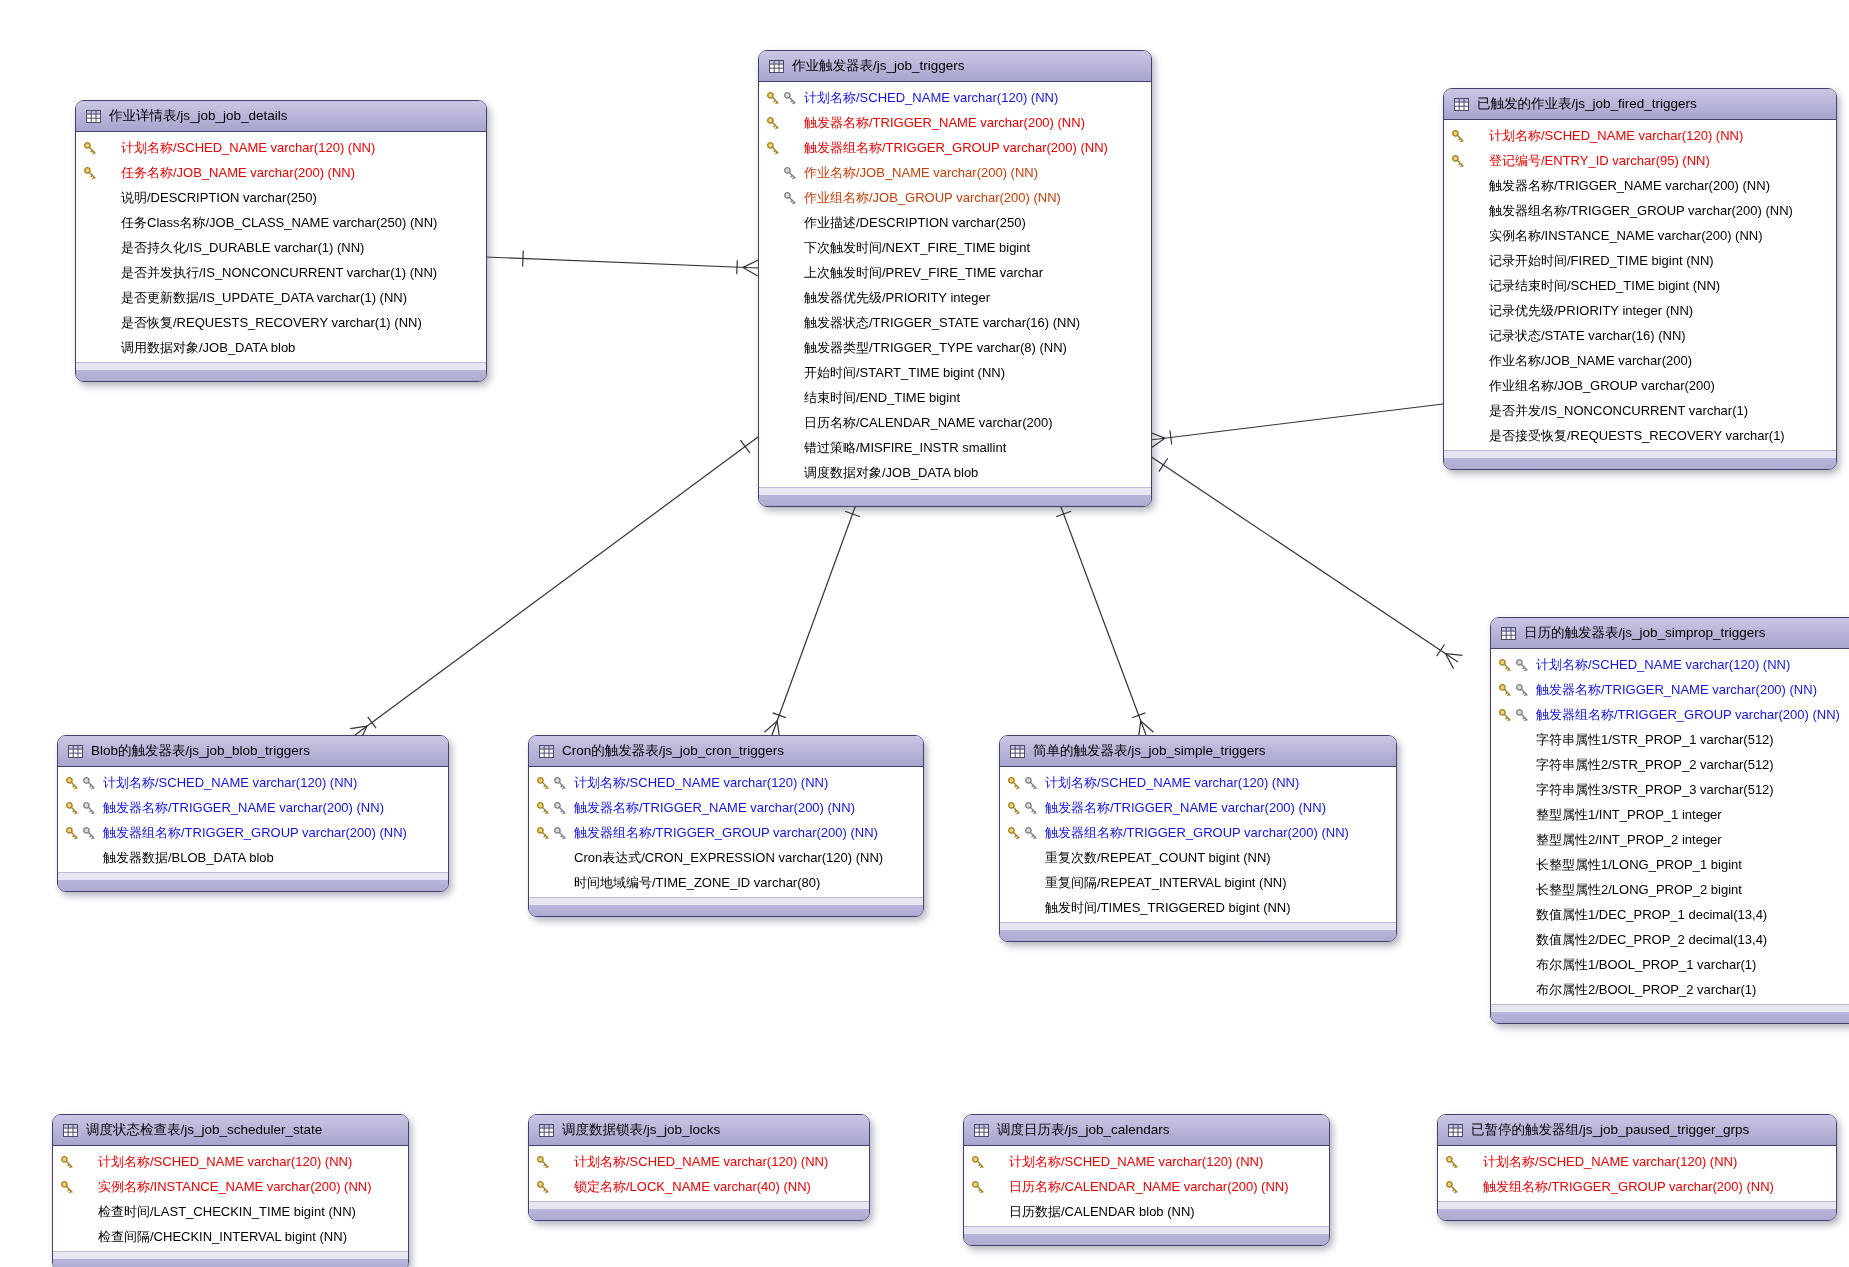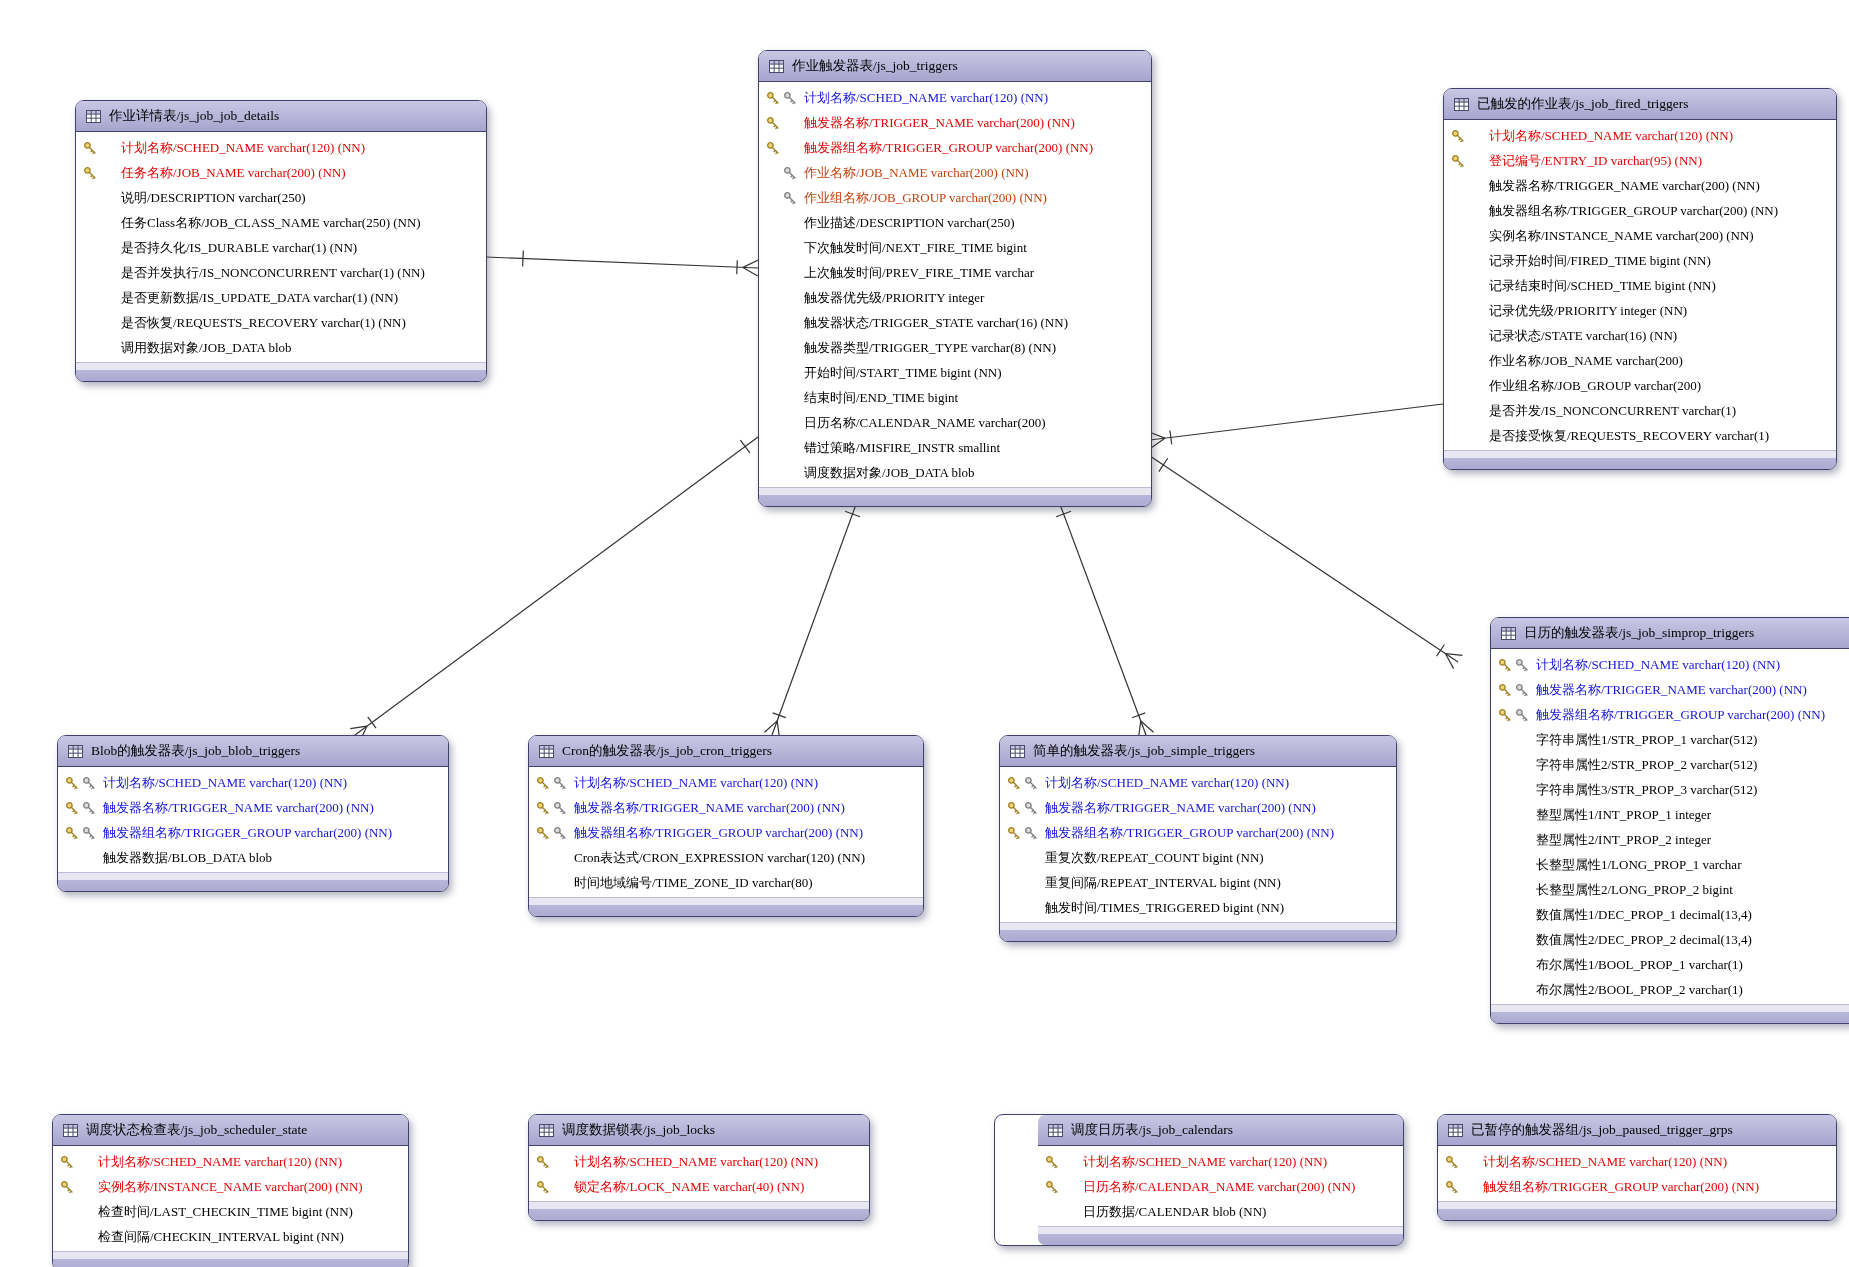--- a/index.html
+++ b/index.html
@@ -1,20 +1,20 @@
 <!DOCTYPE html>
 <html><head>
 <meta charset="utf-8">
 <style>
   html,body{margin:0;padding:0;background:#fff;}
   #canvas{position:relative;width:1849px;height:1267px;background:#ffffff;overflow:hidden;
           font-family:"Liberation Sans","DejaVu Sans",sans-serif;}
   #rel-layer{position:absolute;left:0;top:0;width:1849px;height:1267px;}
   .tbl{position:absolute;border:1.5px solid #41416e;border-radius:9px;background:#ffffff;
-       box-shadow:3px 4px 7px rgba(60,60,95,.38);font-family:Liberation Serif, serif;}
+       box-shadow:3px 4px 7px rgba(60,60,95,.38);}
   .tbl-header{display:flex;align-items:center;gap:8px;height:30px;
        background:linear-gradient(#c9c7e4,#a7a4ce);border-bottom:1.5px solid #41416e;
        border-radius:7px 7px 0 0;padding:0 10px;font-size:13.5px;color:#000;white-space:nowrap;}
   .tbl-rows{padding:3px 0 2px;}
   .row{display:flex;align-items:center;height:25px;font-size:13px;}
   .slot{flex:0 0 17px;width:17px;display:flex;justify-content:center;align-items:center;}
   .slot.first{margin-left:5px;}
   .col-text{margin-left:6px;white-space:nowrap;}
   .c-red{color:#e60000}.c-blue{color:#1414dd}.c-green{color:#c2410c}.c-black{color:#000}
   .tbl-footer-light{height:7px;background:#e7e6f1;border-top:1px solid #bdbbd6;}
@@ -428,21 +428,21 @@
             <span class="col-text c-black">整型属性1/INT_PROP_1 integer</span>
           </div>
           <div class="row">
             <span class="slot first"></span>
             <span class="slot"></span>
             <span class="col-text c-black">整型属性2/INT_PROP_2 integer</span>
           </div>
           <div class="row">
             <span class="slot first"></span>
             <span class="slot"></span>
-            <span class="col-text c-black">长整型属性1/LONG_PROP_1 varchar</span>
+            <span class="col-text c-black">长整型属性1/LONG_PROP_1 bigint</span>
           </div>
           <div class="row">
             <span class="slot first"></span>
             <span class="slot"></span>
             <span class="col-text c-black">长整型属性2/LONG_PROP_2 bigint</span>
           </div>
           <div class="row">
             <span class="slot first"></span>
             <span class="slot"></span>
             <span class="col-text c-black">数值属性1/DEC_PROP_1 decimal(13,4)</span>
@@ -754,21 +754,21 @@
                 <path d="M6.3 6.3 L12 12 M9.4 9.4 L8 10.8 M11.2 11.2 L9.8 12.6" fill="none" stroke="#9f7f1d" stroke-width="1.3" stroke-linecap="round"></path>
               </svg>
             </span>
             <span class="slot"></span>
             <span class="col-text c-red">锁定名称/LOCK_NAME varchar(40) (NN)</span>
           </div>
         </div>
         <div class="tbl-footer-light"></div>
         <div class="tbl-footer"></div>
       </div>
-      <div class="tbl" style="left: 994px; top: 1114px; width: 365px; padding-left: 43px;">
+      <div class="tbl" style="left: 963px; top: 1114px; width: 365px;">
         <div class="tbl-header">
           <svg width="15" height="13" viewBox="0 0 15 13">
             <rect x="0.5" y="0.5" width="14" height="12" fill="#ffffff" stroke="#4a4a6a"></rect>
             <rect x="0.5" y="0.5" width="14" height="3.6" fill="#c3c1de" stroke="#4a4a6a"></rect>
             <line x1="5.2" y1="0.5" x2="5.2" y2="12.5" stroke="#4a4a6a"></line>
             <line x1="10" y1="0.5" x2="10" y2="12.5" stroke="#4a4a6a"></line>
             <line x1="0.5" y1="8.2" x2="14.5" y2="8.2" stroke="#4a4a6a"></line>
           </svg>
           <span>调度日历表/js_job_calendars</span>
         </div>

